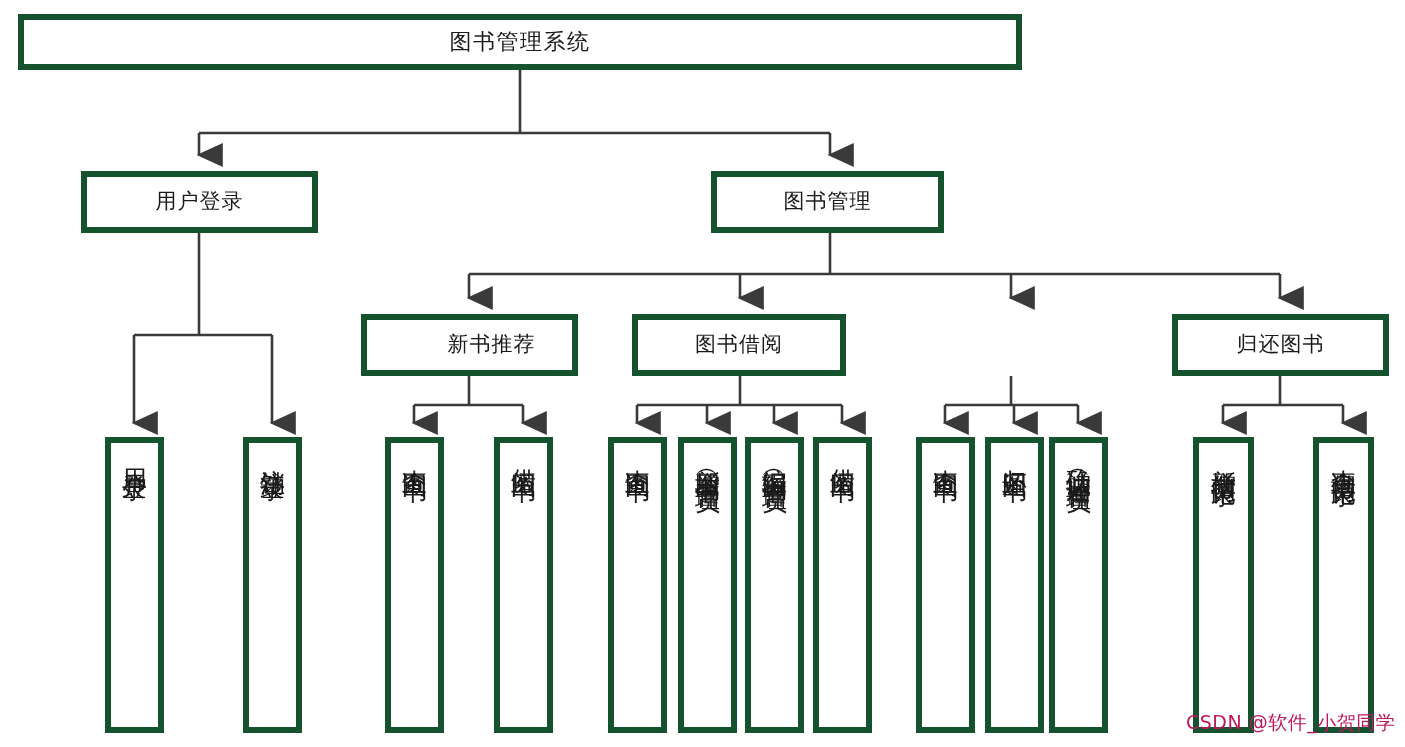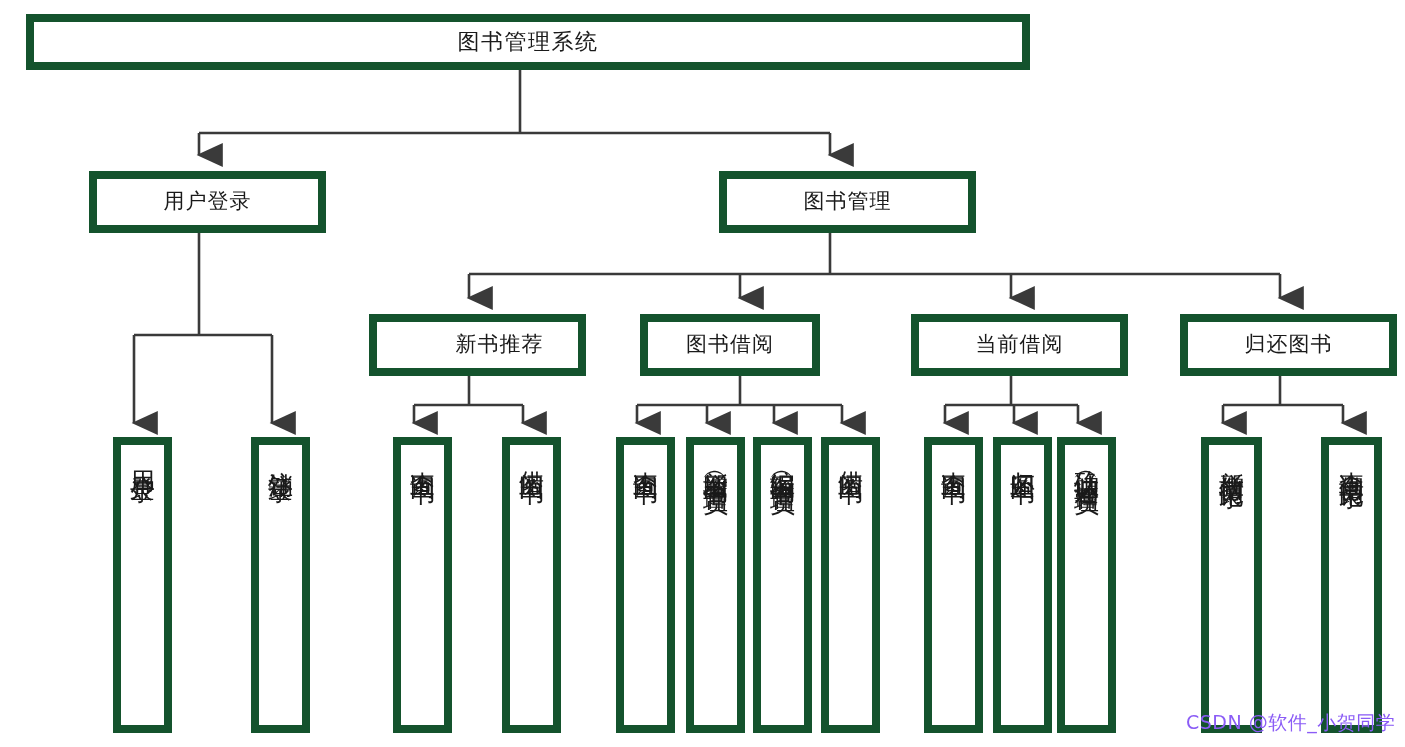--- a/index.html
+++ b/index.html
@@ -22,26 +22,25 @@
     left: 0;
     top: 0;
     width: 1405px;
     height: 747px;
     pointer-events: none;
   }
   .node {
     position: absolute;
     box-sizing: border-box;
     background: #ffffff;
-    border: 8px solid #14532d;
+    border: 6px solid #14532d;
     display: flex;
     align-items: center;
     justify-content: center;
     color: #1a1a1a;
-    margin-left: 8px;
   }
   .node .label {
     display: block;
     text-align: center;
     line-height: 1.12;
   }
   
   .node.horiz .label {
     font-size: 21px;
     letter-spacing: 1px;
@@ -61,21 +60,21 @@
     font-size: 25px;
     letter-spacing: 3px;
     line-height: 1;
     white-space: nowrap;
   }
   .watermark {
     position: absolute;
     left: 1186px;
     top: 710px;
     font-size: 19px;
-    color: #8b5cf6;
+    color: #be185d;
     white-space: nowrap;
     letter-spacing: 0.5px;
   }
 </style>
 </head>
 <body>
 
 <div id="canvas">
 
   <svg class="wires" viewBox="0 0 1405 747">
@@ -128,32 +127,29 @@
     </g>
   </svg>
 
   <div class="node horiz root" style="left:18px; top:14px; width:1004px; height:56px;">
     <span class="label">图书管理系统</span>
   </div>
 
   <div class="node horiz" style="left:81px; top:171px; width:237px; height:62px;">
     <span class="label">用户登录</span>
   </div>
-  <div class="node horiz" style="left:711px; top:171px; width:257px; height:62px;">
+  <div class="node horiz" style="left:711px; top:171px; width:233px; height:62px;">
     <span class="label">图书管理</span>
   </div>
 
   <div class="node horiz" style="left:361px; top:314px; width:217px; height:62px;padding-left:44px;">
     <span class="label">新书推荐</span>
   </div>
-  <div class="node horiz" style="left:632px; top:314px; width:180px; height:62px;">
+  <div class="node horiz" style="left:632px; top:314px; width:214px; height:62px;">
     <span class="label">图书借阅</span>
-  </div>
-  <div class="node horiz" style="left:903px; top:314px; width:217px; height:62px;">
-    <span class="label">当前借阅</span>
   </div>
   <div class="node horiz" style="left:1172px; top:314px; width:217px; height:62px;">
     <span class="label">归还图书</span>
   </div>
 
   <div class="node vert" style="left:105px; top:437px; width:59px; height:296px;">
     <span class="label">用户登录</span>
   </div>
   <div class="node vert" style="left:243px; top:437px; width:59px; height:296px;">
     <span class="label">注销登录</span>

